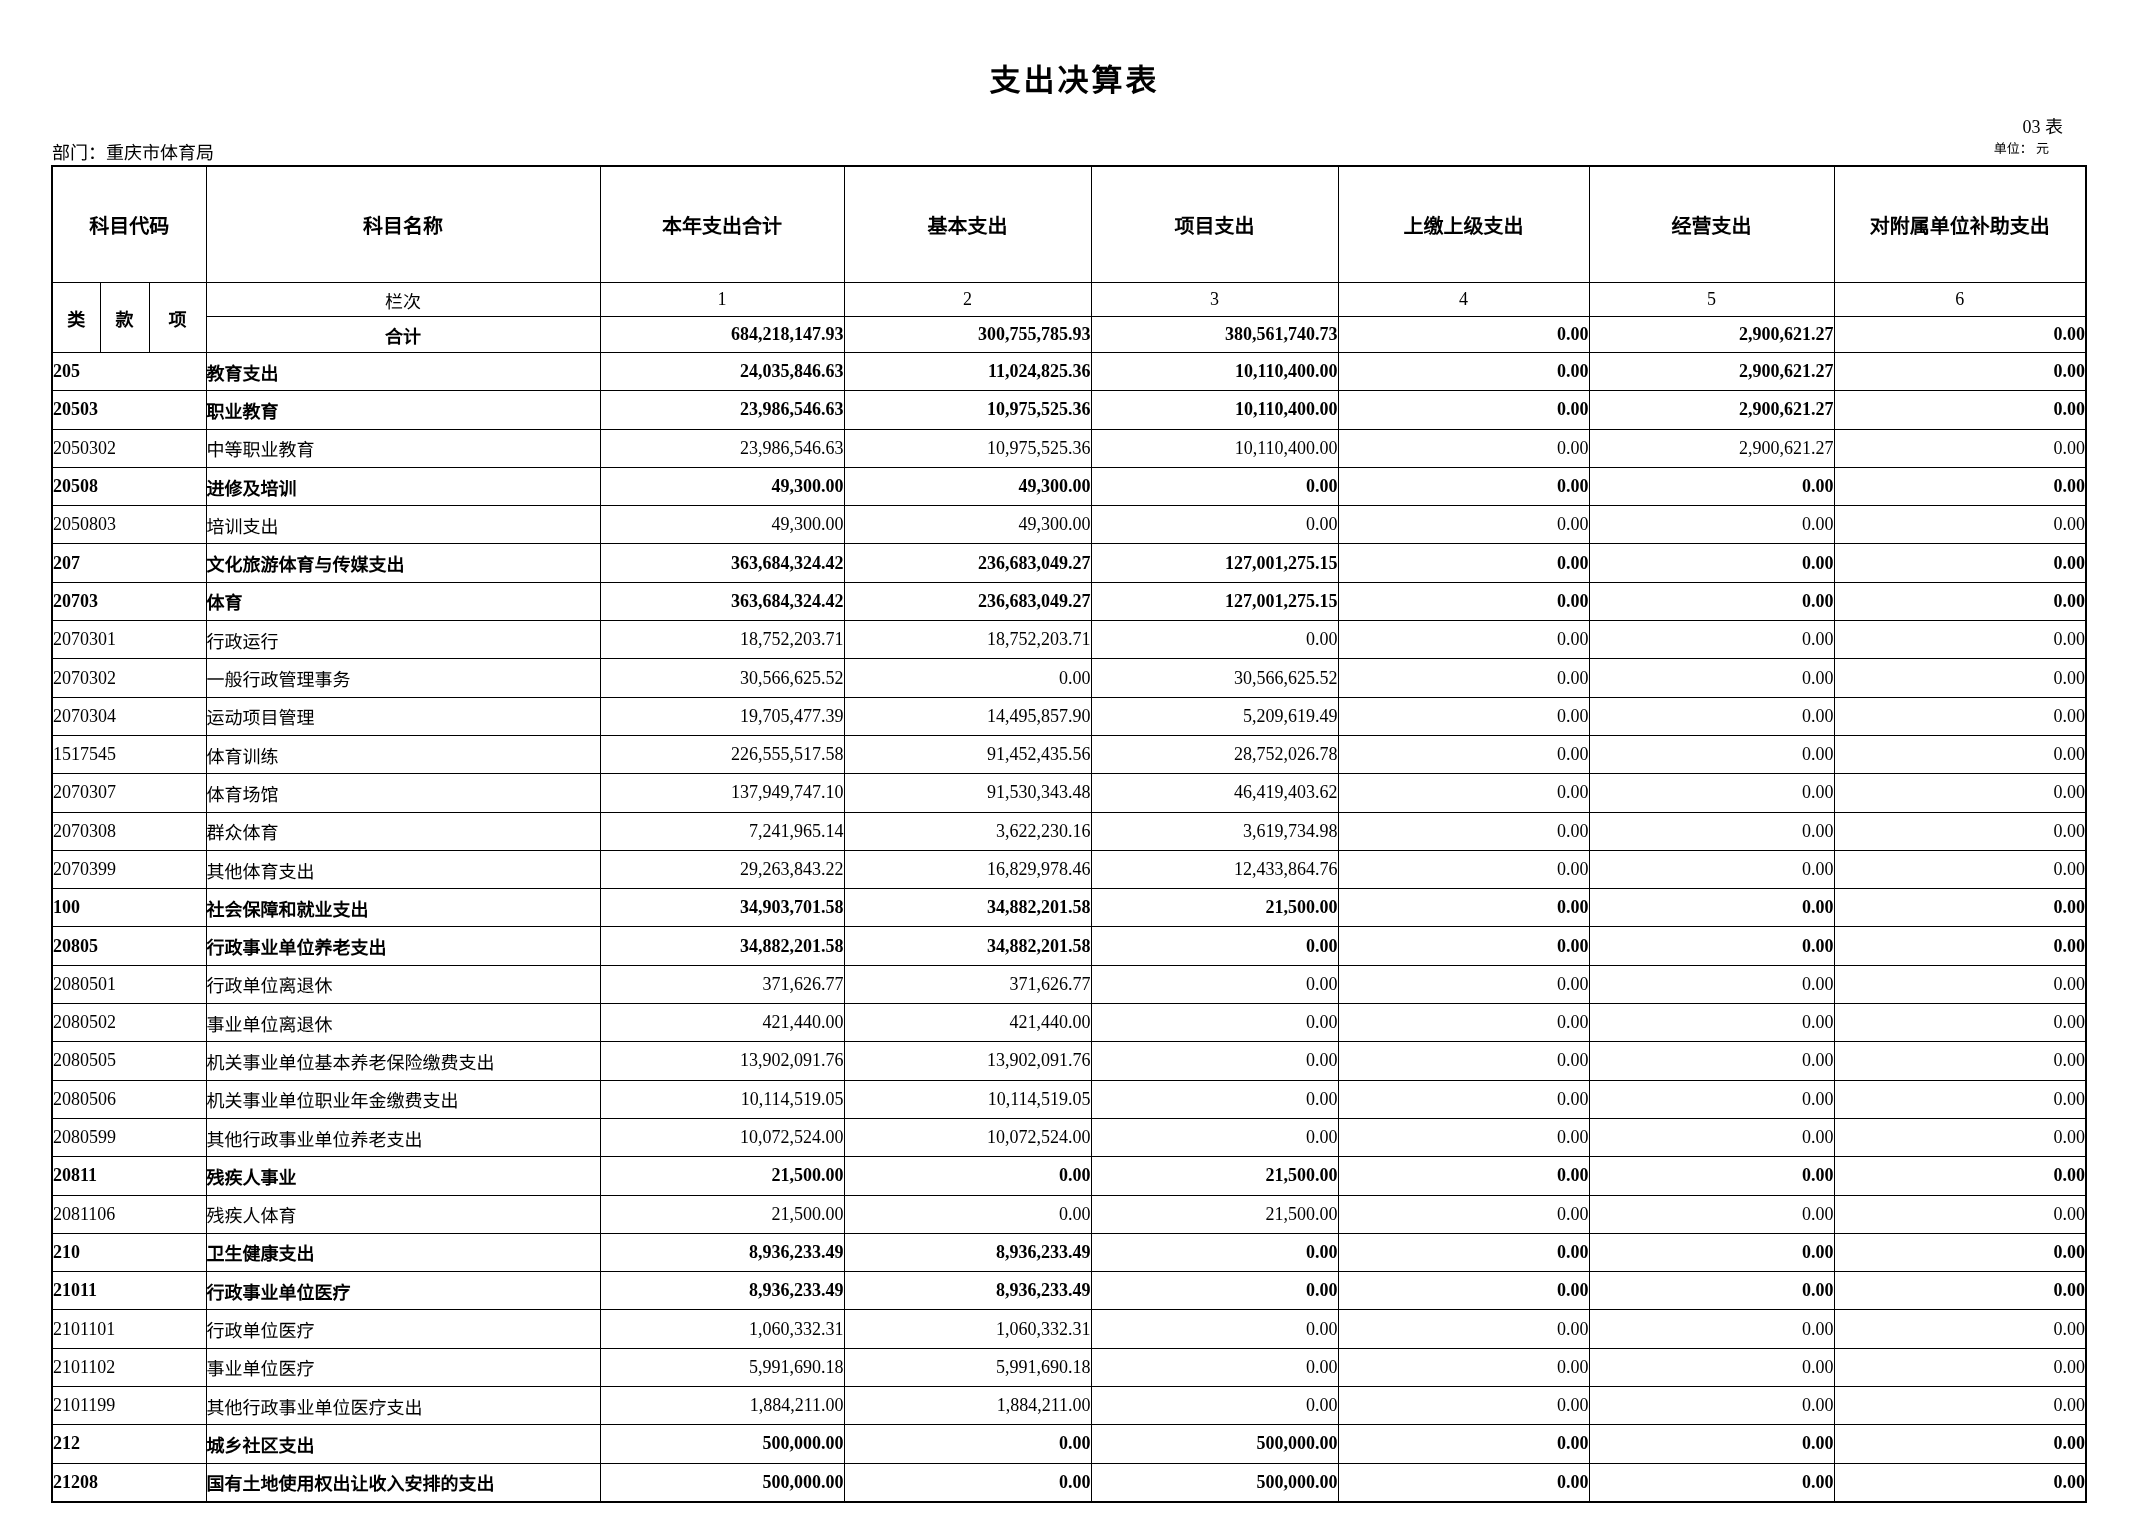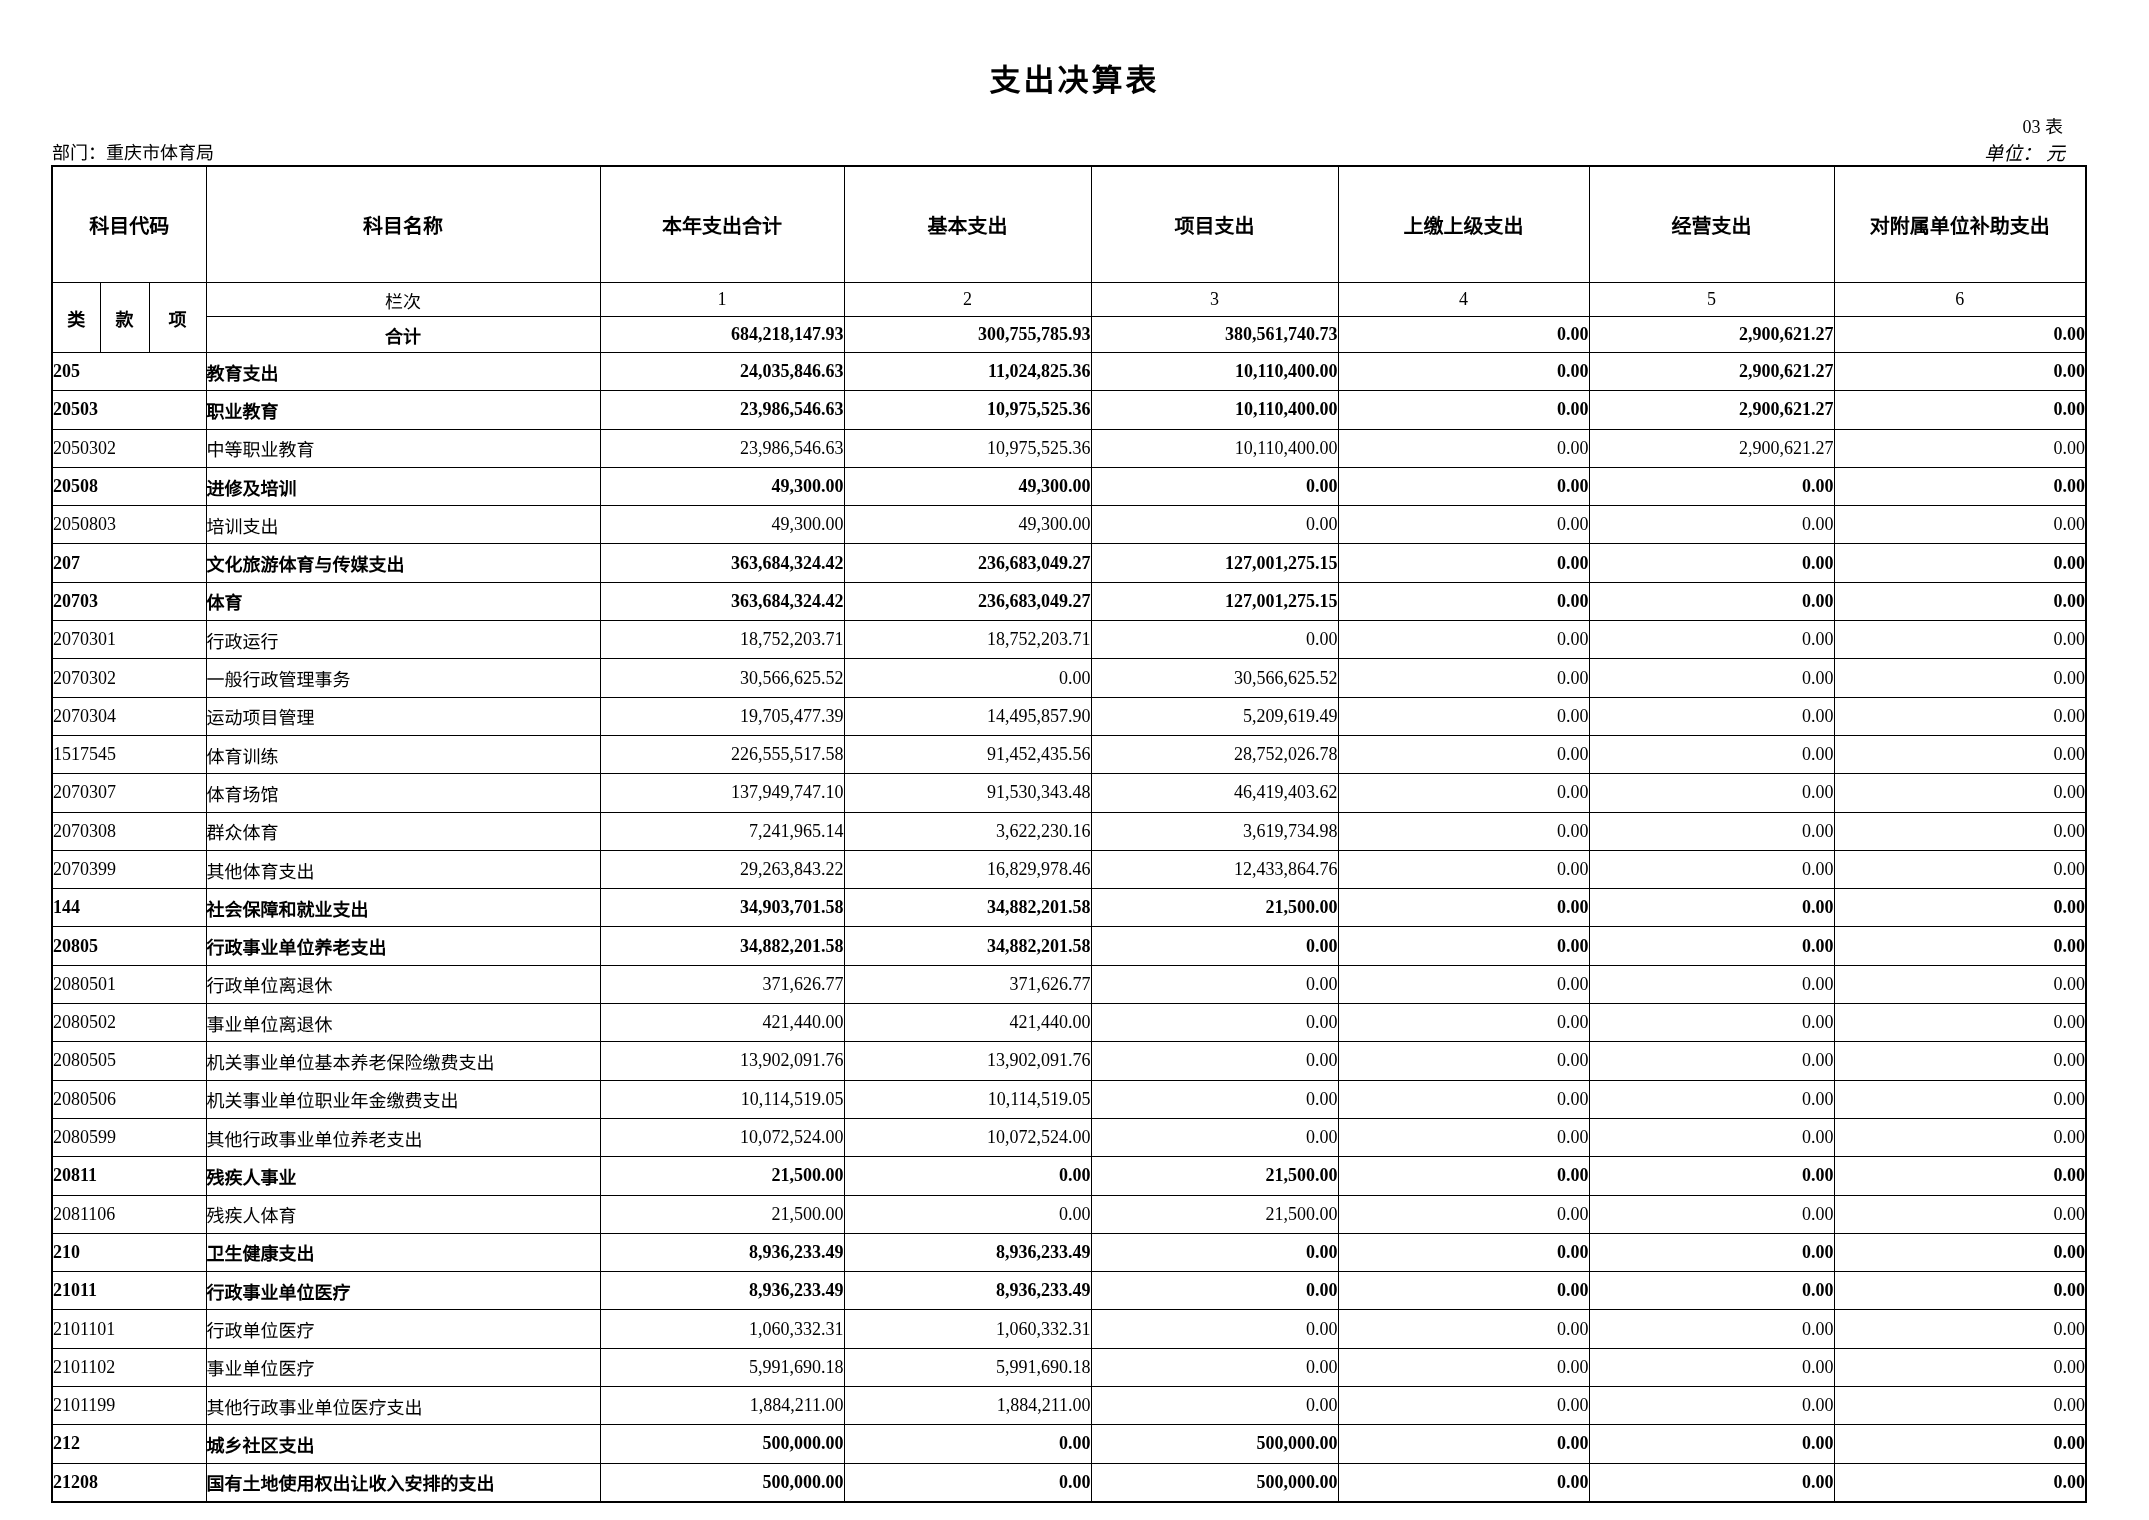--- a/index.html
+++ b/index.html
@@ -35,23 +35,22 @@
   }
   .dept-label {
     position: absolute;
     top: 138px;
     left: 52px;
     font-size: 18px;
   }
   .unit-label {
     position: absolute;
     top: 138px;
-    right: 84px;
-    font-size: 19px;
-    font-style: italic;
+    right: 100px;
+    font-size: 13px;
   }
   table.report {
     position: absolute;
     top: 165px;
     left: 51px;
     width: 2034px;
     border-collapse: collapse;
     table-layout: fixed;
     border: 2px solid #000;
   }
@@ -292,21 +291,21 @@
           <td colspan="3" class="cell-code">2070399</td>
           <td class="cell-name">其他体育支出</td>
           <td class="cell-num">29,263,843.22</td>
           <td class="cell-num">16,829,978.46</td>
           <td class="cell-num">12,433,864.76</td>
           <td class="cell-num">0.00</td>
           <td class="cell-num">0.00</td>
           <td class="cell-num">0.00</td>
         </tr>
         <tr class="data-row bold">
-          <td colspan="3" class="cell-code">144</td>
+          <td colspan="3" class="cell-code">100</td>
           <td class="cell-name">社会保障和就业支出</td>
           <td class="cell-num">34,903,701.58</td>
           <td class="cell-num">34,882,201.58</td>
           <td class="cell-num">21,500.00</td>
           <td class="cell-num">0.00</td>
           <td class="cell-num">0.00</td>
           <td class="cell-num">0.00</td>
         </tr>
         <tr class="data-row bold">
           <td colspan="3" class="cell-code">20805</td>

